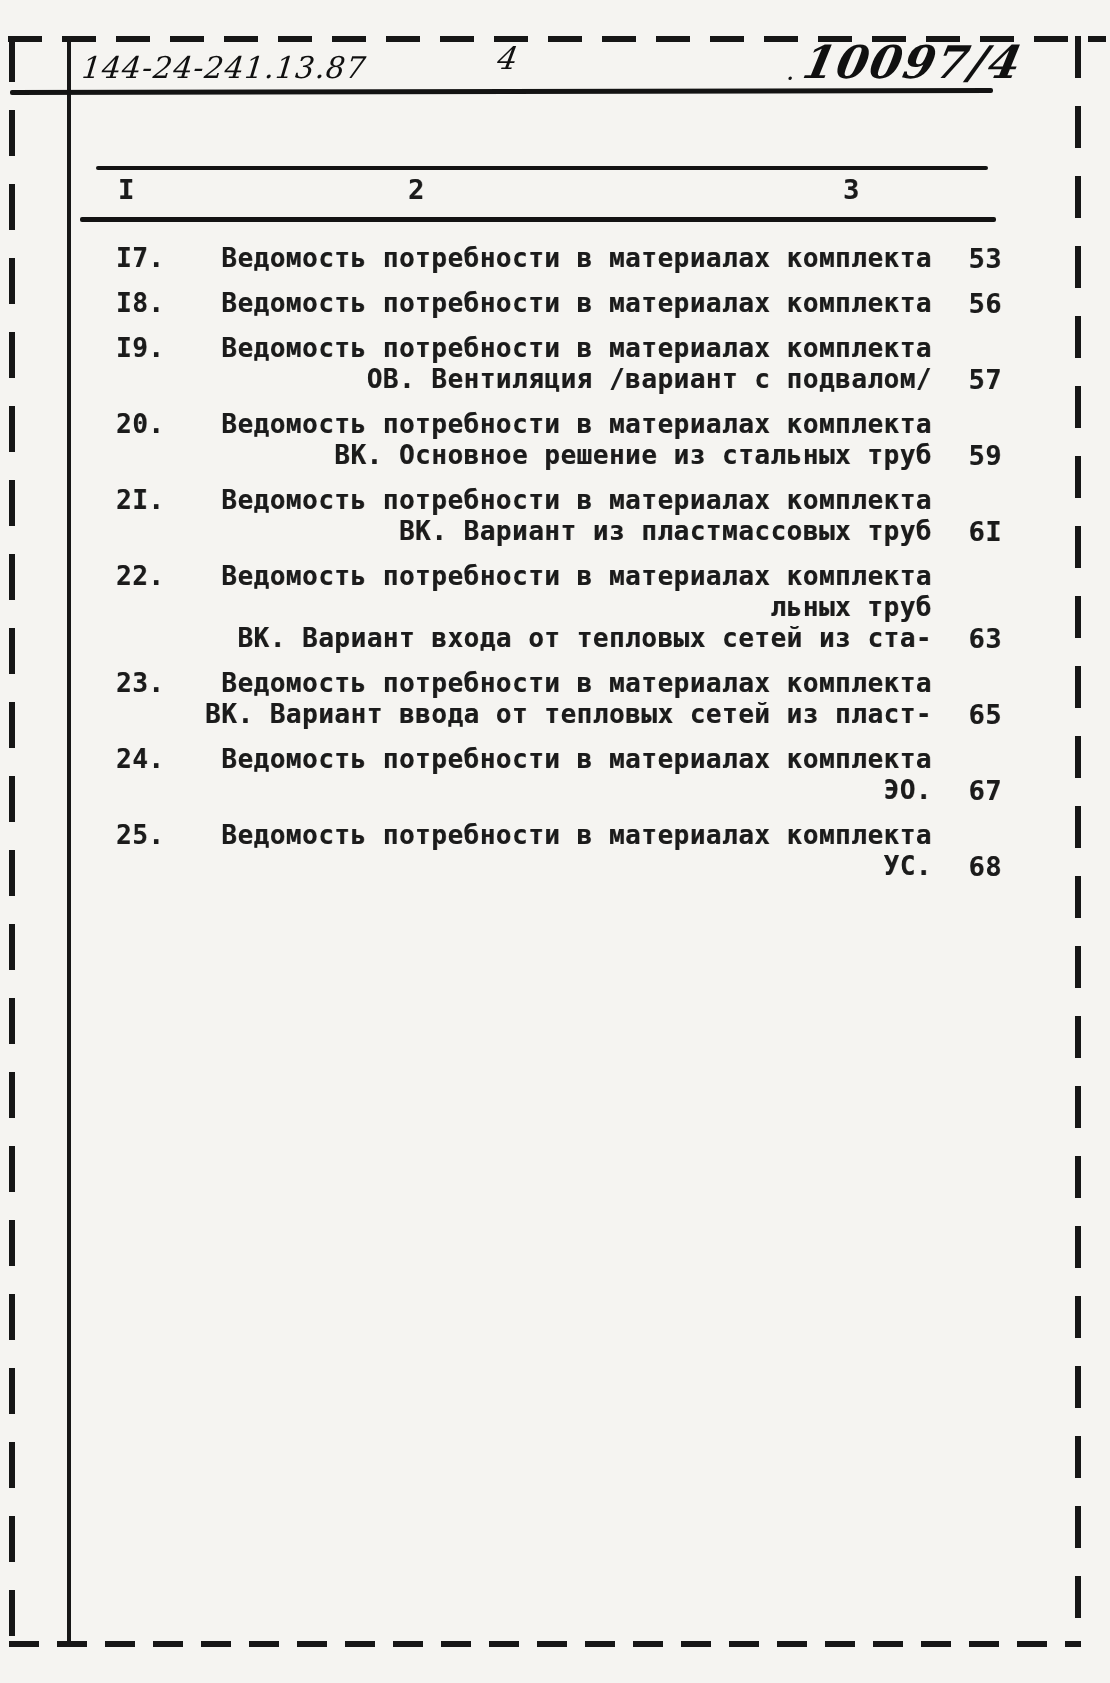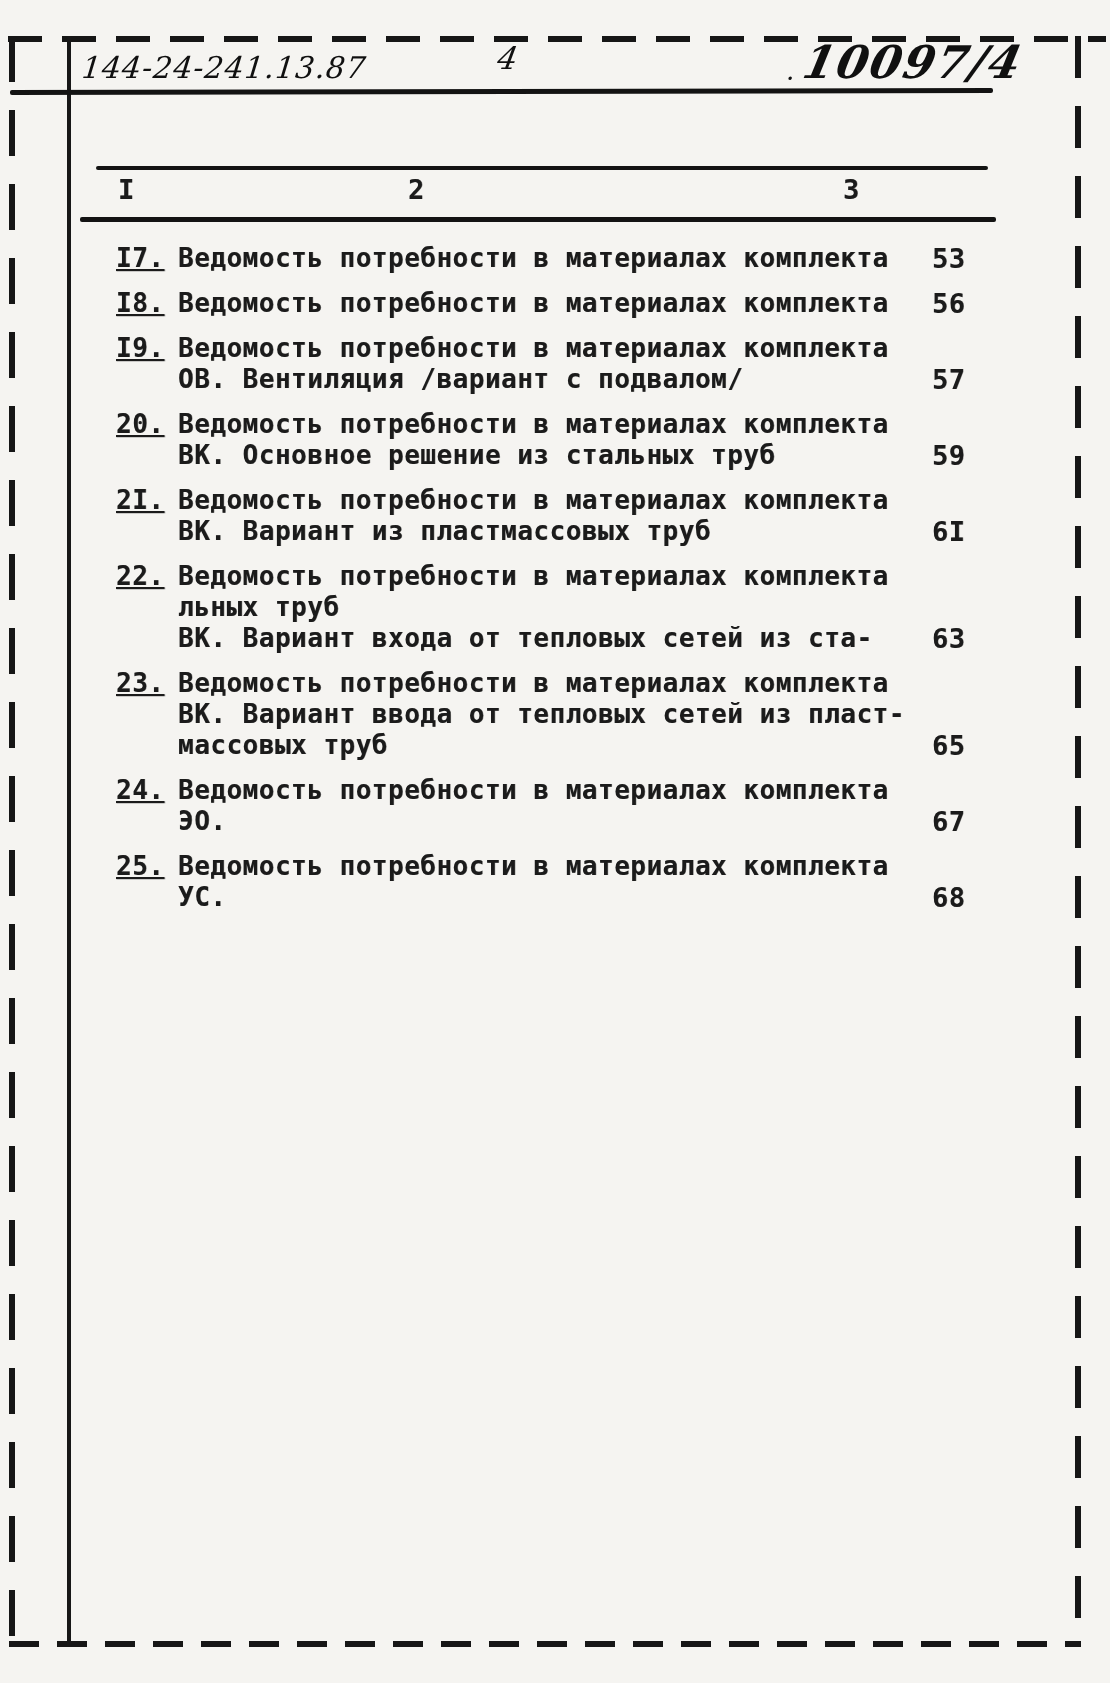--- a/index.html
+++ b/index.html
@@ -38,24 +38,24 @@
   
   .tw{font-family:"DejaVu Sans Mono", monospace;font-weight:bold;
     text-shadow:0.5px 0.4px 0 rgba(25,25,25,0.5);}
   .col-label{position:absolute;top:174px;font-size:27px;}
   .col-1{left:118px;}
   .col-2{left:408px;}
   .col-3{left:843px;}
   
   .entries{position:absolute;left:116px;top:243px;width:886px;}
   .entry{display:flex;margin-bottom:14px;font-size:26px;letter-spacing:0.5px;}
-  .entry-num{flex:none;width:62px;line-height:31px;text-decoration:underline;}
-  .entry-lines{flex:1;min-width:0;}
+  .entry-num{flex:none;width:62px;line-height:31px;}
+  .entry-lines{flex:1;min-width:0;text-align:right;}
   .entry-line{line-height:31px;white-space:nowrap;}
-  .entry-page{flex:none;width:70px;text-align:left;align-self:flex-end;line-height:31px;font-size:27px;}
+  .entry-page{flex:none;width:70px;text-align:right;align-self:flex-end;line-height:31px;font-size:27px;}
   .formula-t{font-family:"DejaVu Serif", serif;font-style:italic;font-weight:bold;}
   .formula-sub{font-size:0.65em;vertical-align:-0.25em;}
   .formula-sup{font-size:0.7em;vertical-align:0.45em;}
 </style>
 </head>
 <body>
 
 <div class="page">
 
   <div class="b-top"></div>
@@ -122,21 +122,20 @@
           <div class="entry-line">льных труб</div>
           <div class="entry-line">ВК. Вариант входа от тепловых сетей из ста-</div>
         </div>
         <div class="entry-page">63</div>
       </div>
       <div class="entry tw">
         <div class="entry-num">23.</div>
         <div class="entry-lines">
           <div class="entry-line">Ведомость потребности в материалах комплекта</div>
           <div class="entry-line">ВК. Вариант ввода от тепловых сетей из пласт-</div>
-          <div class="entry-line">массовых труб</div>
         </div>
         <div class="entry-page">65</div>
       </div>
       <div class="entry tw">
         <div class="entry-num">24.</div>
         <div class="entry-lines">
           <div class="entry-line">Ведомость потребности в материалах комплекта</div>
           <div class="entry-line">ЭО.</div>
         </div>
         <div class="entry-page">67</div>

